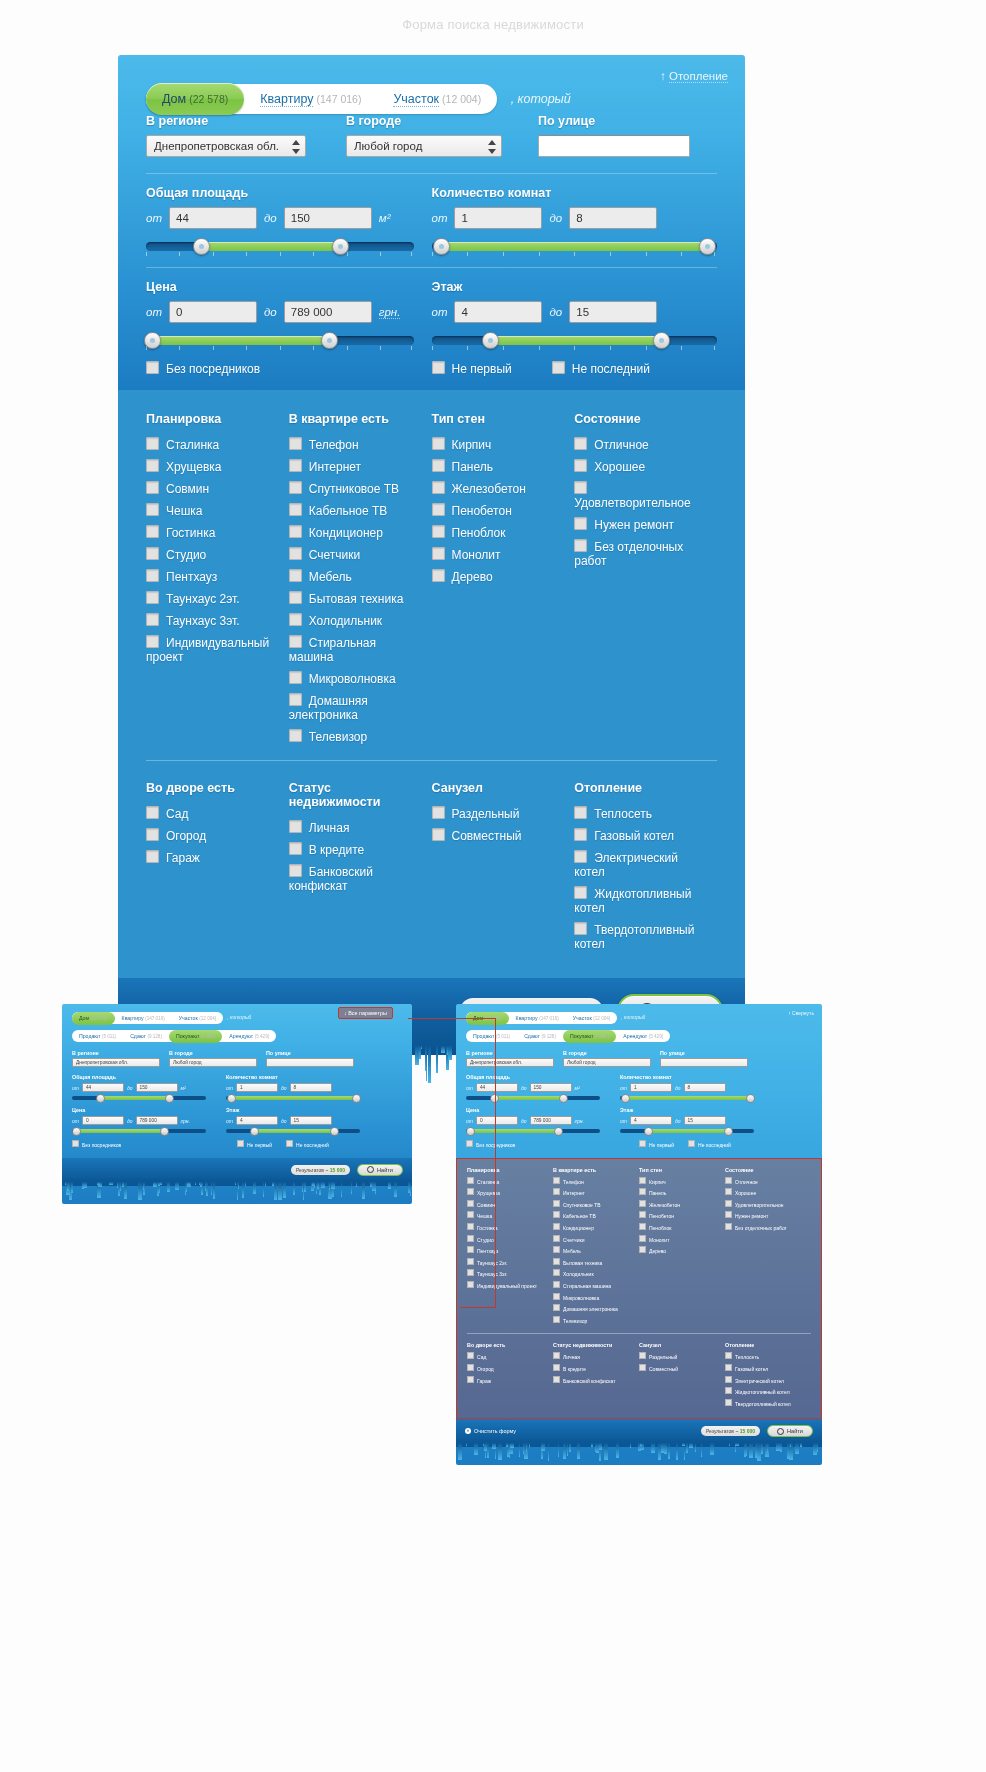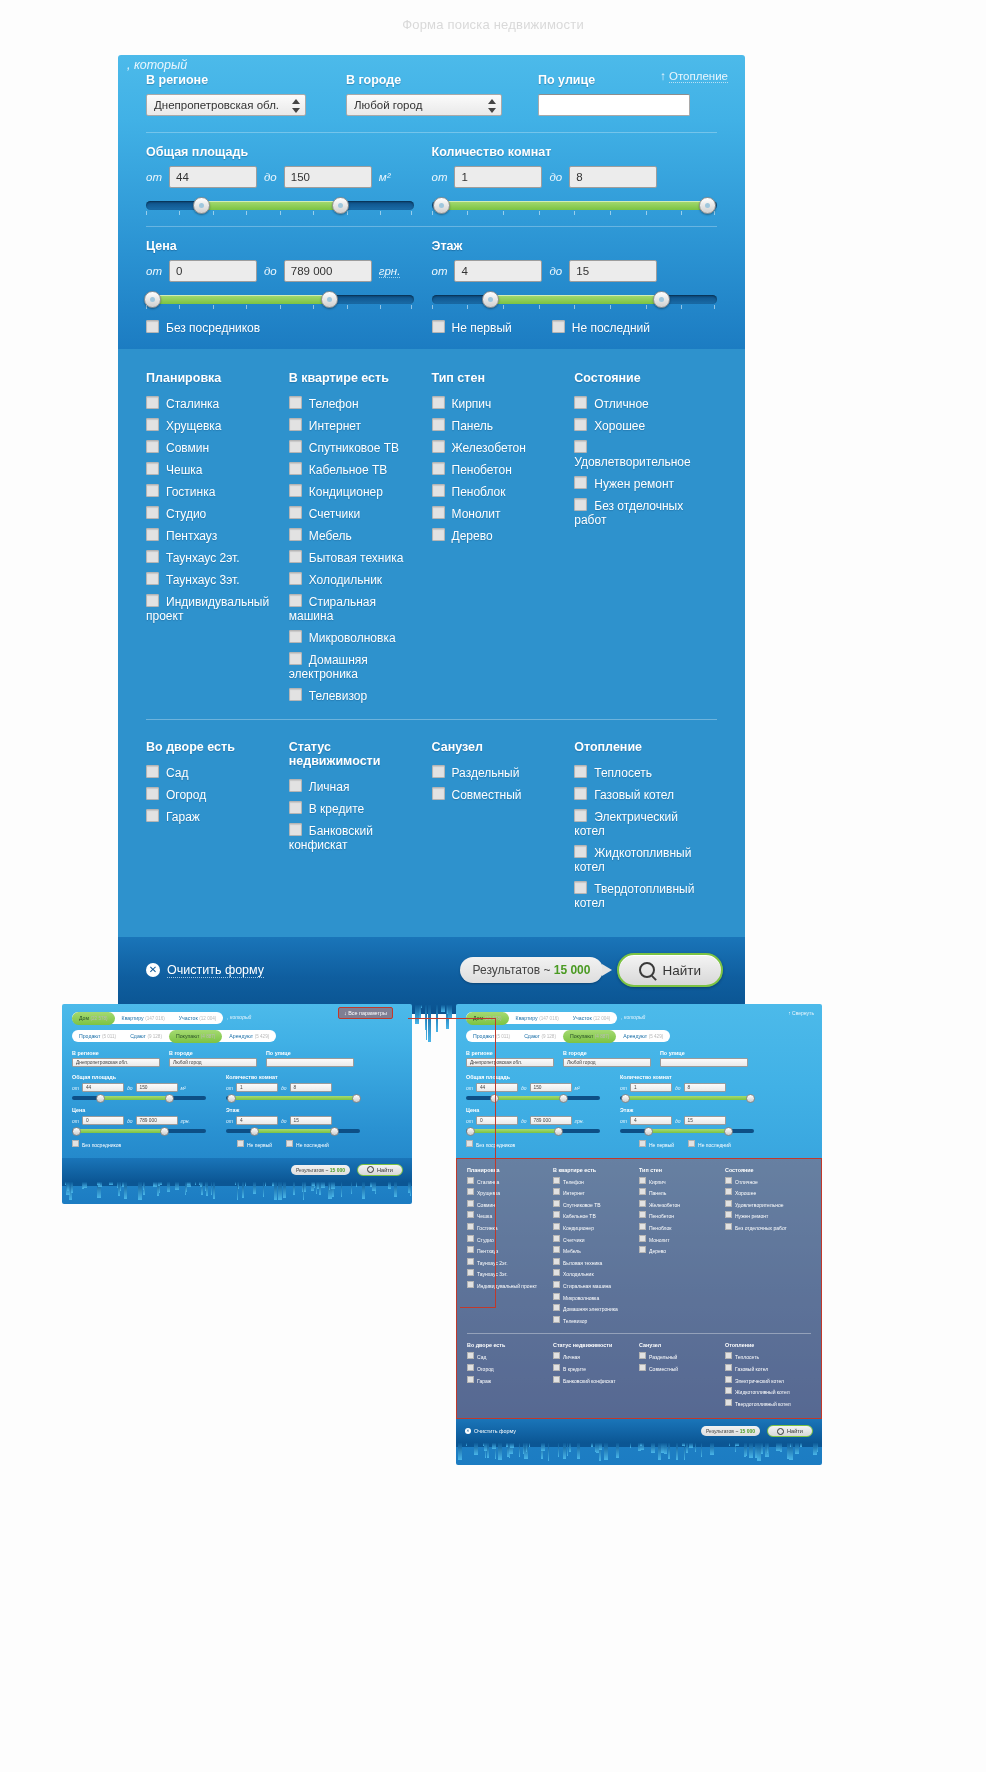--- a/index.html
+++ b/index.html
@@ -227,20 +227,31 @@
 <div class="form-panel">
 
   <div class="sec-top">
 
     <a class="collapse-link" href="#">
       <span class="arr">↑</span><span class="lbl">Отопление</span>
     </a>
 
     
     <div class="row1wrap">
+      <div class="pill-row row1">
+        <div class="pill active">
+          <span class="txt">Дом</span><span class="cnt">(22 578)</span>
+        </div>
+        <div class="pill">
+          <span class="txt">Квартиру</span><span class="cnt">(147 016)</span>
+        </div>
+        <div class="pill">
+          <span class="txt">Участок</span><span class="cnt">(12 004)</span>
+        </div>
+      </div>
       <span class="which">, который</span>
     </div>
 
     
 
     
     <div class="fields">
       <div class="frow">
         <div class="fgroup" style="width:200px">
           <div class="flabel">В регионе</div>

